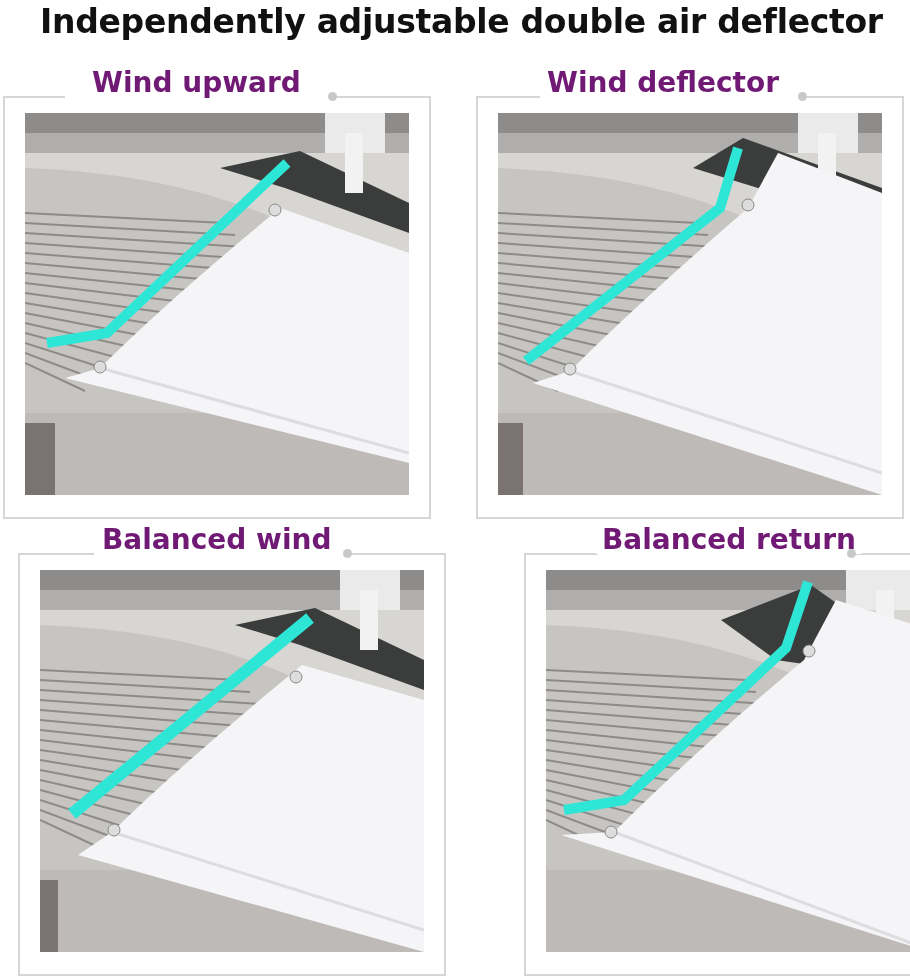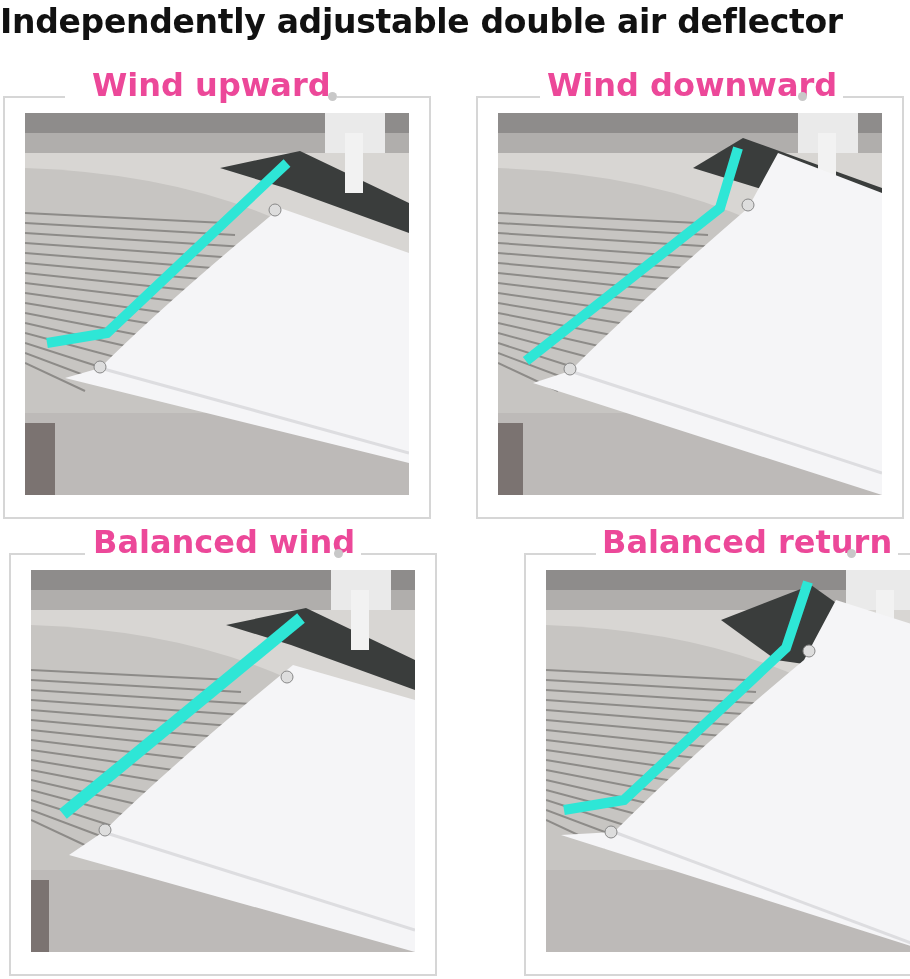--- a/index.html
+++ b/index.html
@@ -1,21 +1,21 @@
 <!DOCTYPE html>
 <html><head>
 <meta charset="utf-8">
 <style>
   html, body { margin:0; padding:0; background:#ffffff; }
   body { width:910px; height:979px; position:relative; overflow:hidden; font-family:"DejaVu Sans", sans-serif; }
-  .title { position:absolute; left:0; top:2px; width:788px; text-align:center; font-weight:bold; font-size:33px; letter-spacing:-0.3px; color:#111; white-space:nowrap; }
+  .title { position:absolute; left:0; top:2px; width:788px; text-align:center; font-weight:bold; font-size:33px; letter-spacing:-0.3px; color:#111; white-space:nowrap;padding-left:40px; }
   .panel { position:absolute; width:428px; height:423px; }
   .frame { position:absolute; left:0; top:0; right:0; bottom:0; border:2px solid #d6d6d6; border-top:none; }
   .frame-top-l, .frame-top-r { position:absolute; top:0; height:2px; background:#d6d6d6; }
-  .caption { position:absolute; top:-27px; font-weight:bold; font-size:32px; color:#ec4899; white-space:nowrap; line-height:1; background:#fff; padding:0 6px; }
+  .caption { position:absolute; top:-27px; font-weight:bold; font-size:28px; color:#701a75; white-space:nowrap; line-height:1; background:#fff; padding:0 6px; }
   .dot { position:absolute; top:-4px; width:9px; height:9px; border-radius:50%; background:#c8c8c8; }
   .photo { position:absolute; left:22px; top:17px; width:384px; height:382px; overflow:hidden; background:#cfcdcb; }
   .photo svg { display:block; }
 </style>
 </head>
 <body>
 
 <div class="title">Independently adjustable double air deflector</div>
 
 <div class="panel" style="left:3px; top:96px;">
@@ -59,21 +59,21 @@
       <circle cx="75" cy="254" r="6" fill="#ddd" stroke="#888"></circle>
       <polyline points="262,50 82,220 22,230" fill="none" stroke="#2ee6d6" stroke-width="10" stroke-linejoin="miter"></polyline>
     </svg>
   </div>
 </div>
 
 <div class="panel" style="left:476px; top:96px;">
   <div class="frame"></div>
   <div class="frame-top-l" style="left:0; width:64px;"></div>
   <div class="frame-top-r" style="left:330px; right:0;"></div>
-  <div class="caption" style="left:65px;">Wind downward</div>
+  <div class="caption" style="left:65px;">Wind deflector</div>
   <div class="dot" style="left:322px;"></div>
   <div class="photo">
     <svg width="384" height="382" viewBox="0 0 384 382">
       <rect width="384" height="382" fill="#d8d6d3"></rect>
       <rect width="384" height="35" fill="#8e8c8b"></rect>
       <rect y="20" width="384" height="20" fill="#b0aeac"></rect>
       <path d="M0 55 Q150 60 260 110 L260 300 L0 300Z" fill="#c7c5c2"></path>
       <g stroke="#8d8b88" stroke-width="2">
         <line x1="0" y1="100" x2="200" y2="110"></line>
           <line x1="0" y1="110" x2="210" y2="122"></line>
@@ -99,21 +99,21 @@
       <rect x="0" y="310" width="25" height="72" fill="#7b7371"></rect>
       <path d="M280 40 L384 80 L384 382 L35 270 L72 258 Q140 190 250 95 Z" fill="#f5f5f7"></path>
       <path d="M72 258 L384 360" stroke="#dddde0" stroke-width="3"></path>
       <circle cx="250" cy="92" r="6" fill="#ddd" stroke="#888"></circle>
       <circle cx="72" cy="256" r="6" fill="#ddd" stroke="#888"></circle>
       <polyline points="240,35 222,95 28,248" fill="none" stroke="#2ee6d6" stroke-width="10" stroke-linejoin="miter"></polyline>
     </svg>
   </div>
 </div>
 
-<div class="panel" style="left:9px; top:553px;">
+<div class="panel" style="left:18px; top:553px;">
   <div class="frame"></div>
   <div class="frame-top-l" style="left:0; width:76px;"></div>
   <div class="frame-top-r" style="left:332px; right:0;"></div>
   <div class="caption" style="left:78px;">Balanced wind</div>
   <div class="dot" style="left:325px;"></div>
   <div class="photo">
     <svg width="384" height="382" viewBox="0 0 384 382">
       <rect width="384" height="382" fill="#d8d6d3"></rect>
       <rect width="384" height="35" fill="#8e8c8b"></rect>
       <rect y="20" width="384" height="20" fill="#b0aeac"></rect>

